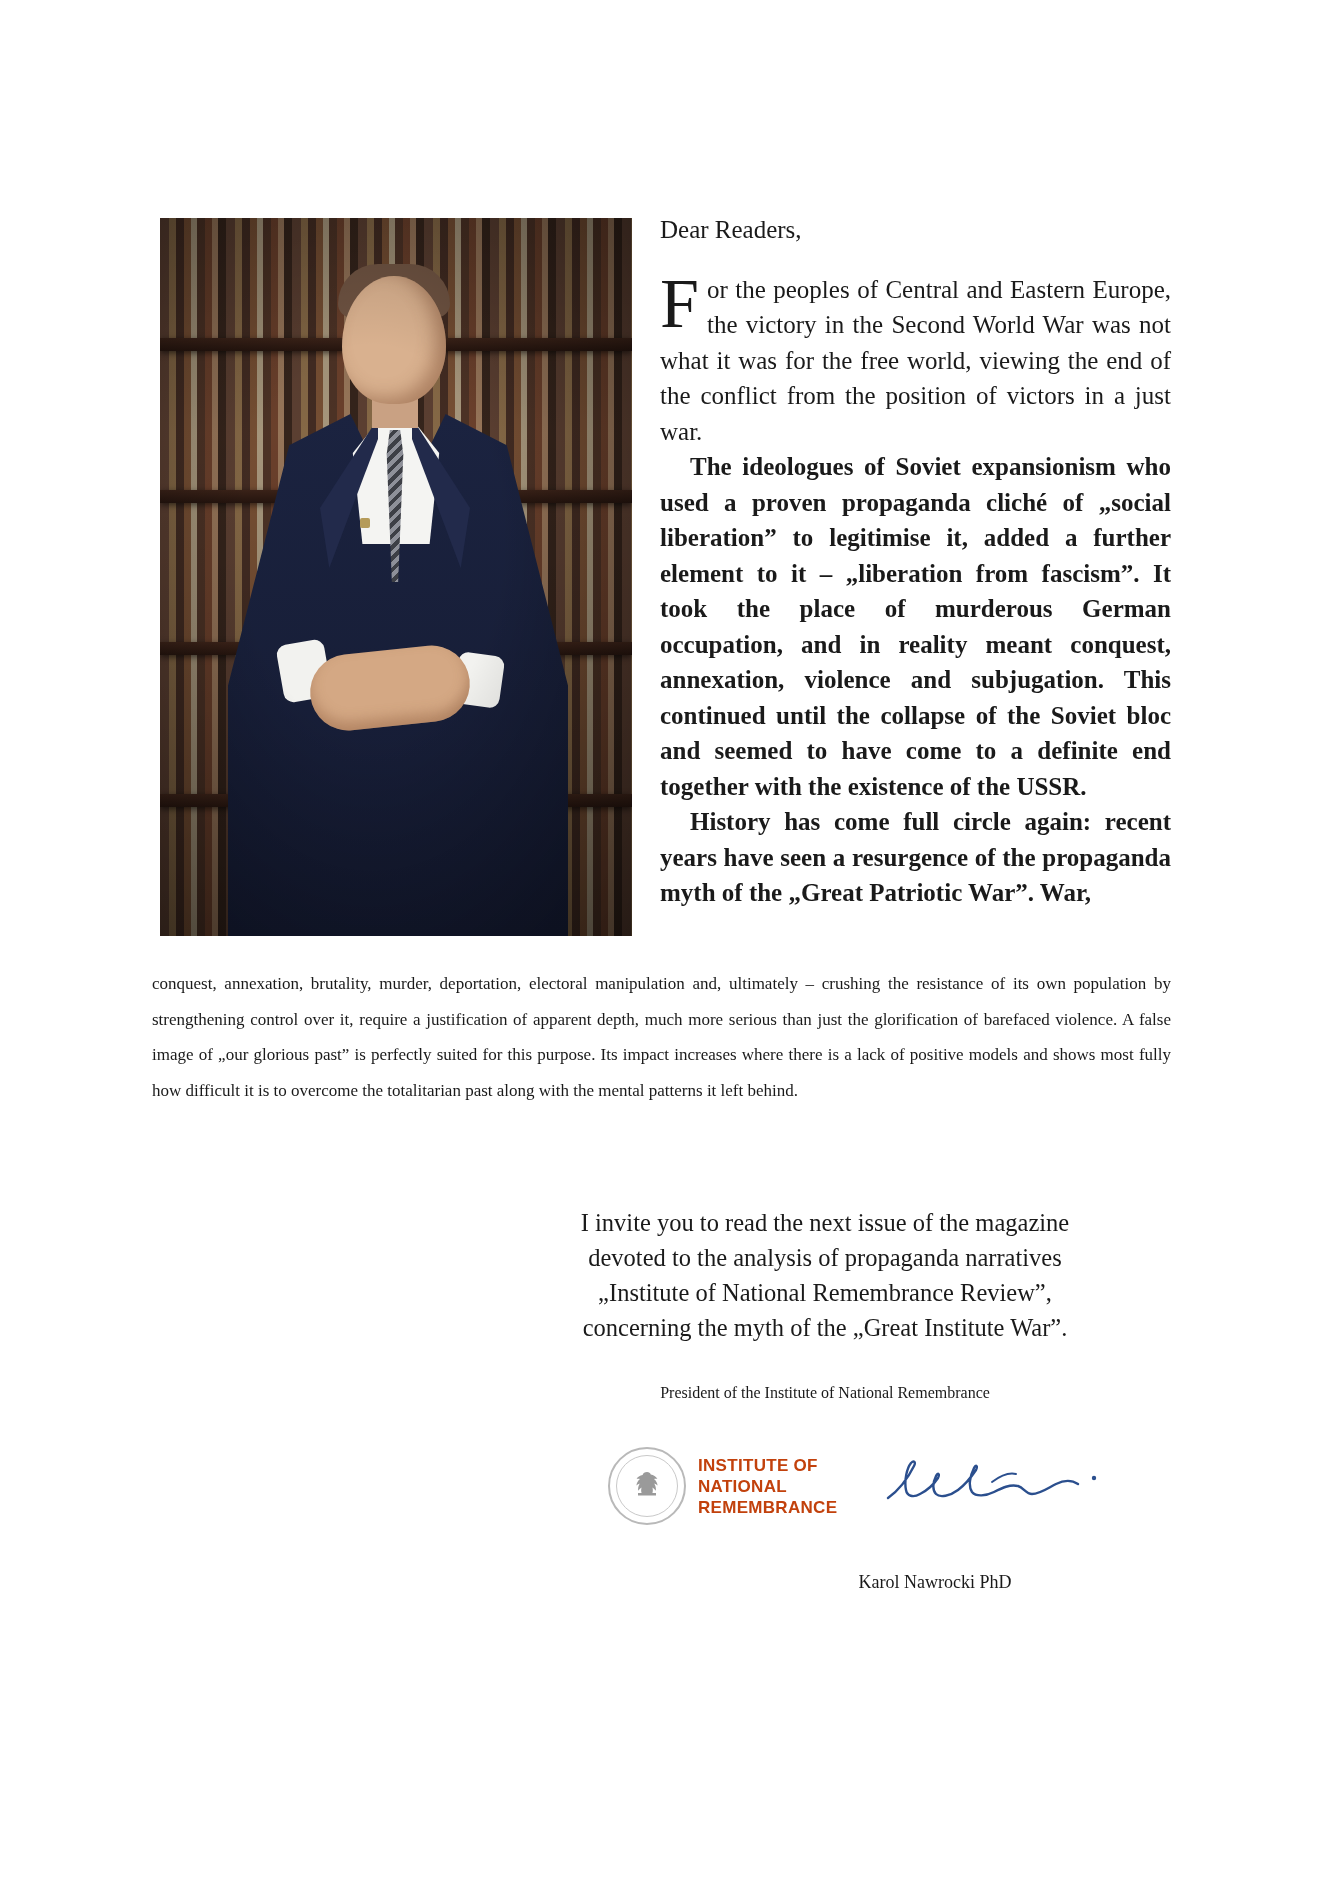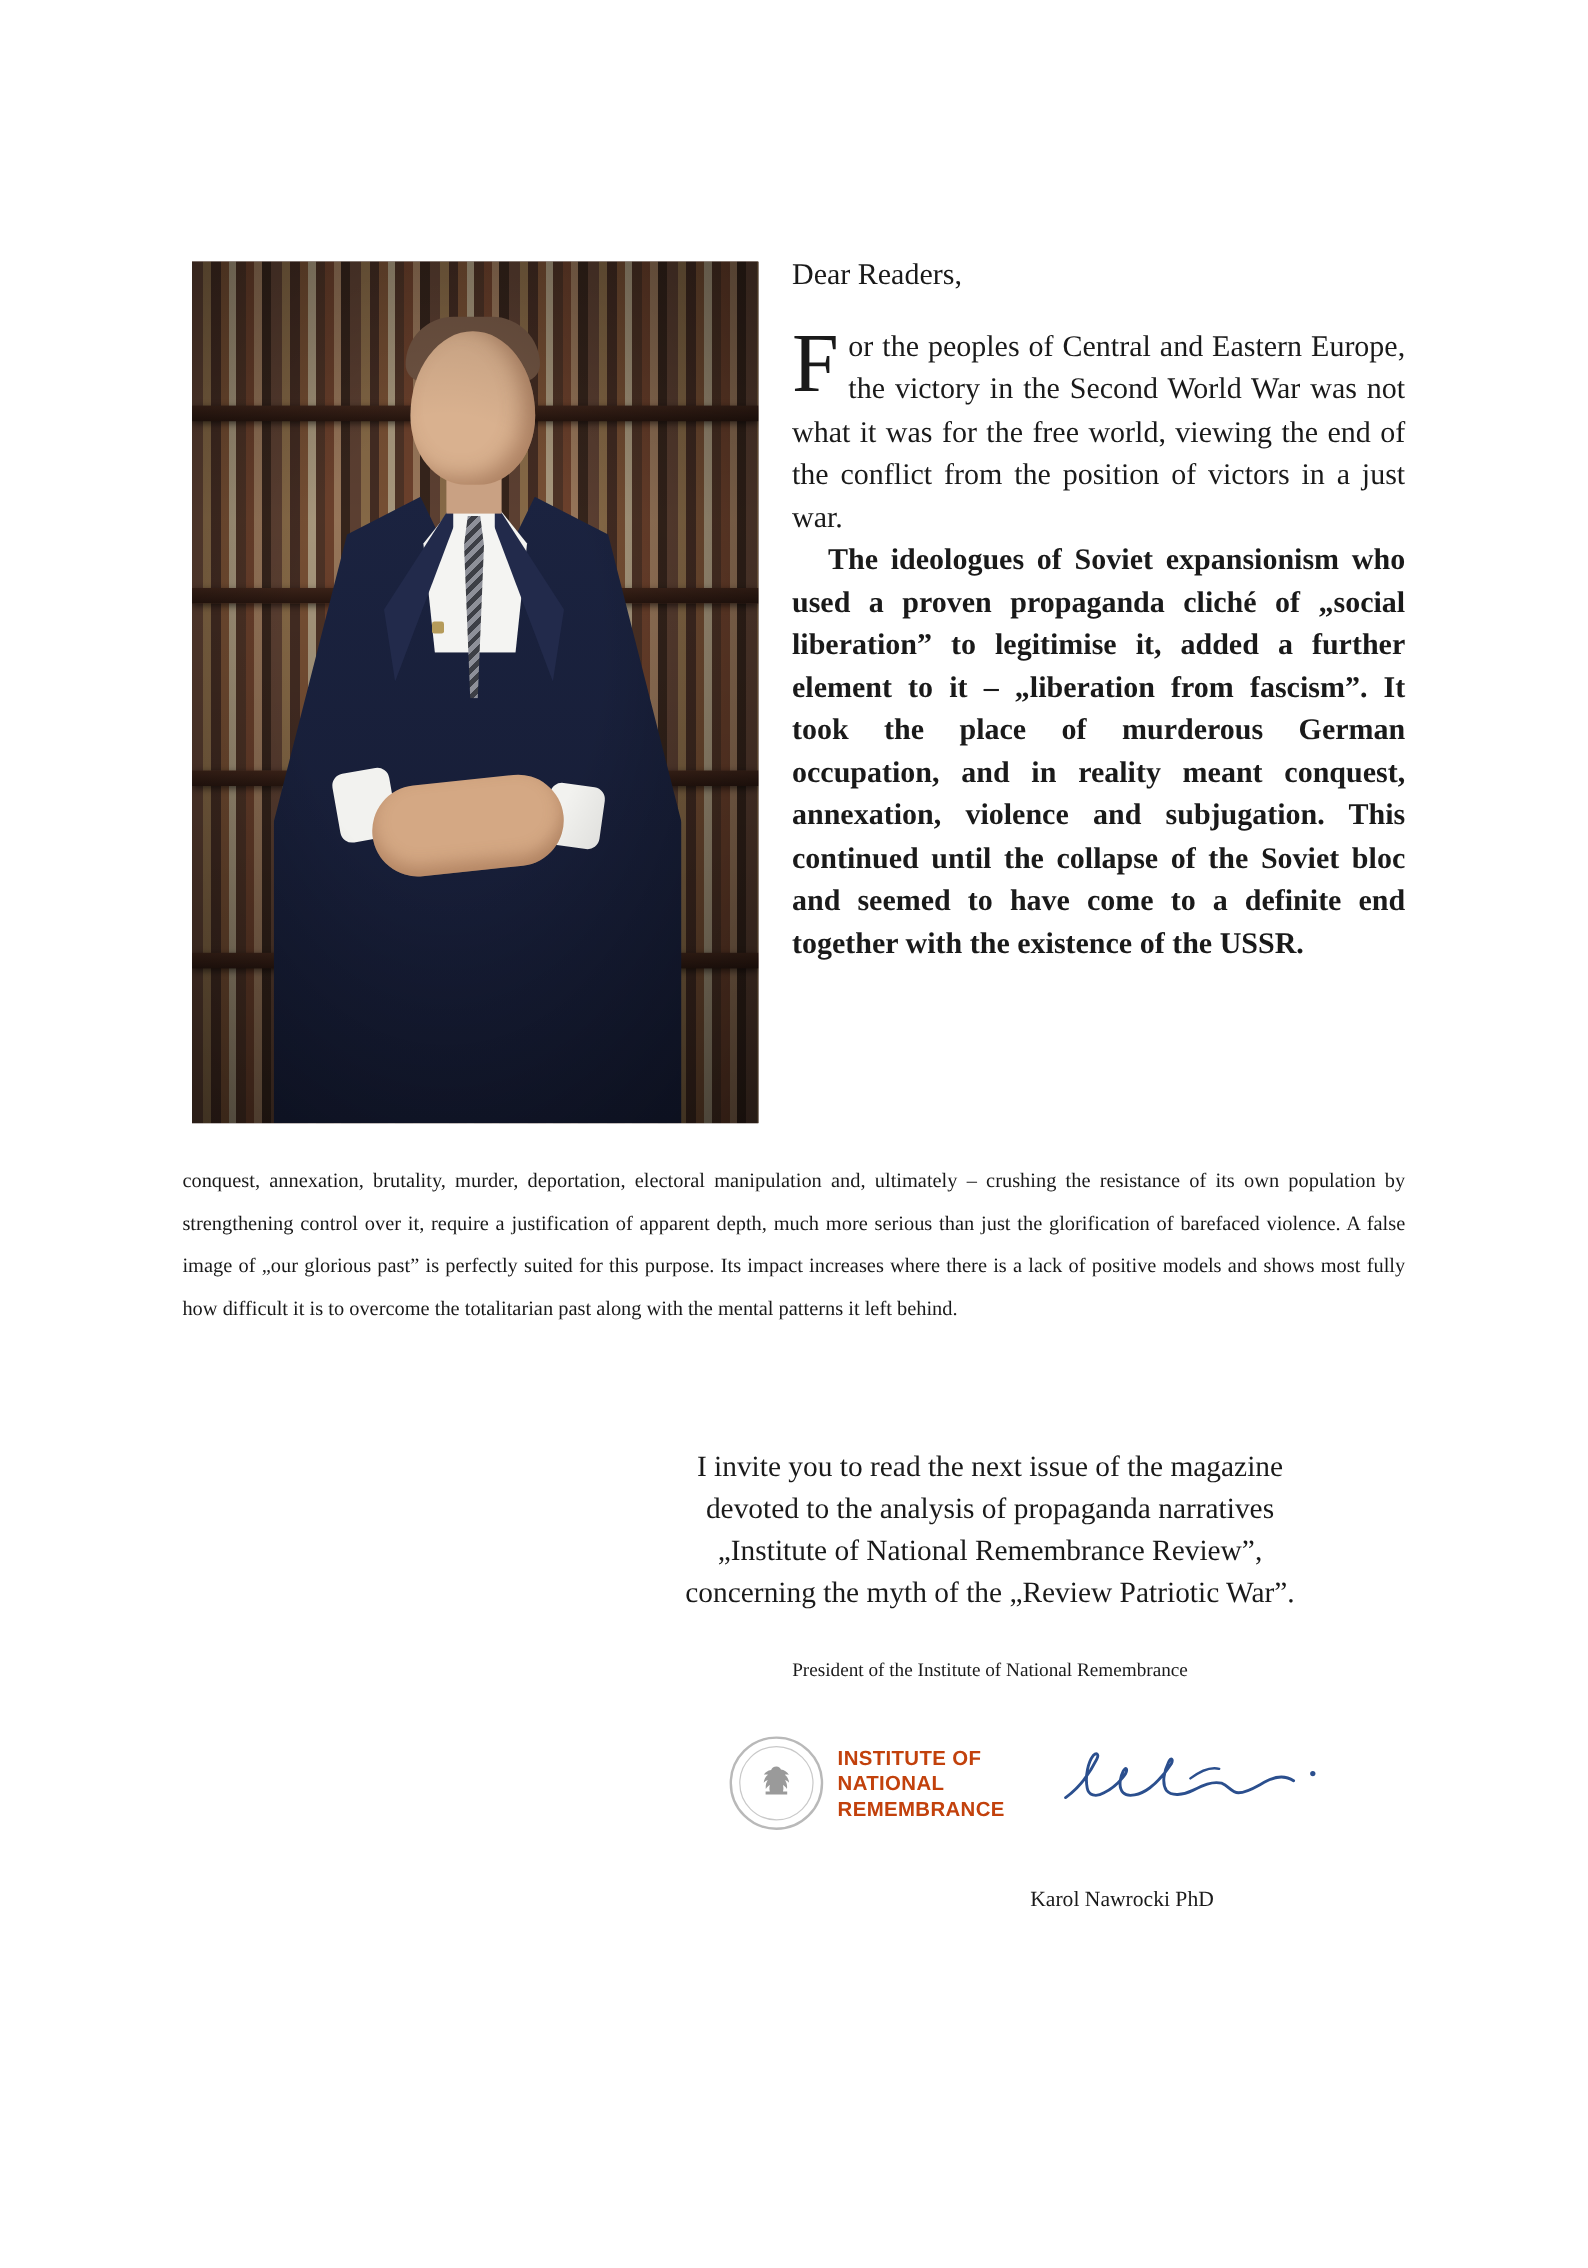--- a/index.html
+++ b/index.html
@@ -297,31 +297,32 @@
     <div class="p-cuff-l"></div>
     <div class="p-cuff-r"></div>
     <div class="p-hands"></div>
     <div class="vign"></div>
   </div>
 
   <div class="col-right">
     <p class="salutation">Dear Readers,</p>
     <p class="dropcap-para"><span class="dropcap">F</span><span>or the peoples of Central and Eastern Europe, the victory in the Second World War was not what it was for the free world, viewing the end of the conflict from the position of victors in a just war.</span></p>
     <p class="ind">The ideologues of Soviet expansionism who used a proven propaganda cliché of „social liberation” to legitimise it, added a further element to it – „liberation from fascism”. It took the place of murderous German occupation, and in reality meant conquest, annexation, violence and subjugation. This continued until the collapse of the Soviet bloc and seemed to have come to a definite end together with the existence of the USSR.</p>
+    <p class="ind">History has come full circle again: recent years have seen a resurgence of the propaganda myth of the „Great Patriotic War”. War,</p>
   </div>
 
   <div class="full-width">
     <p>conquest, annexation, brutality, murder, deportation, electoral manipulation and, ultimately – crushing the resistance of its own population by strengthening control over it, require a justification of apparent depth, much more serious than just the glorification of barefaced violence. A false image of „our glorious past” is perfectly suited for this purpose. Its impact increases where there is a lack of positive models and shows most fully how difficult it is to overcome the totalitarian past along with the mental patterns it left behind.</p>
   </div>
 
   <div class="invite">
     <div>I invite you to read the next issue of the magazine</div>
     <div>devoted to the analysis of propaganda narratives</div>
     <div>„Institute of National Remembrance Review”,</div>
-    <div>concerning the myth of the „Review Patriotic War”.</div>
+    <div>concerning the myth of the „Great Institute War”.</div>
   </div>
 
   <div class="president-line">President of the Institute of National Remembrance</div>
 
   <div class="logo-block">
     <div class="logo-seal">
       <svg class="logo-eagle" viewBox="0 0 30 32">
         <path fill="currentColor" d="M15 2c2 0 3.4 1.2 3.8 2.6 2.6.4 5.2 2 6.6 4.4-1.2-.4-2.4-.4-3.4 0 2 1.6 3.4 4 3.6 6.6-1-1-2.2-1.8-3.4-2.2 1.4 2.2 2 4.8 1.6 7.4-.8-1.4-2-2.6-3.4-3.4.6 1.8.6 3.8 0 5.6h3.6v2.4H6v-2.4h3.6c-.6-1.8-.6-3.8 0-5.6-1.4.8-2.6 2-3.4 3.4-.4-2.6.2-5.2 1.6-7.4-1.2.4-2.4 1.2-3.4 2.2.2-2.6 1.6-5 3.6-6.6-1-.4-2.2-.4-3.4 0C5.4 7 8 5.4 10.6 5 11 3.2 12.8 2 15 2z"></path>
       </svg>
     </div>

